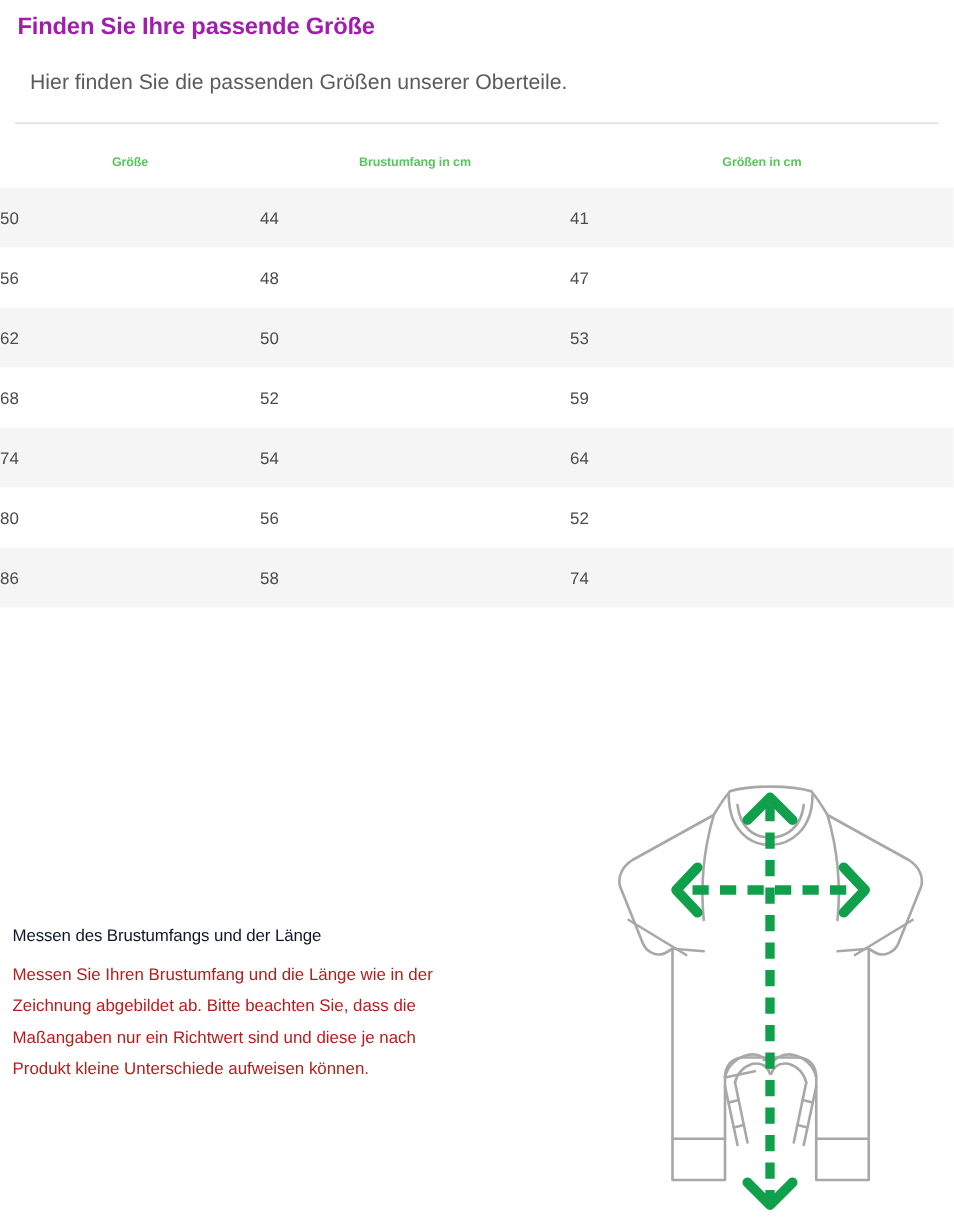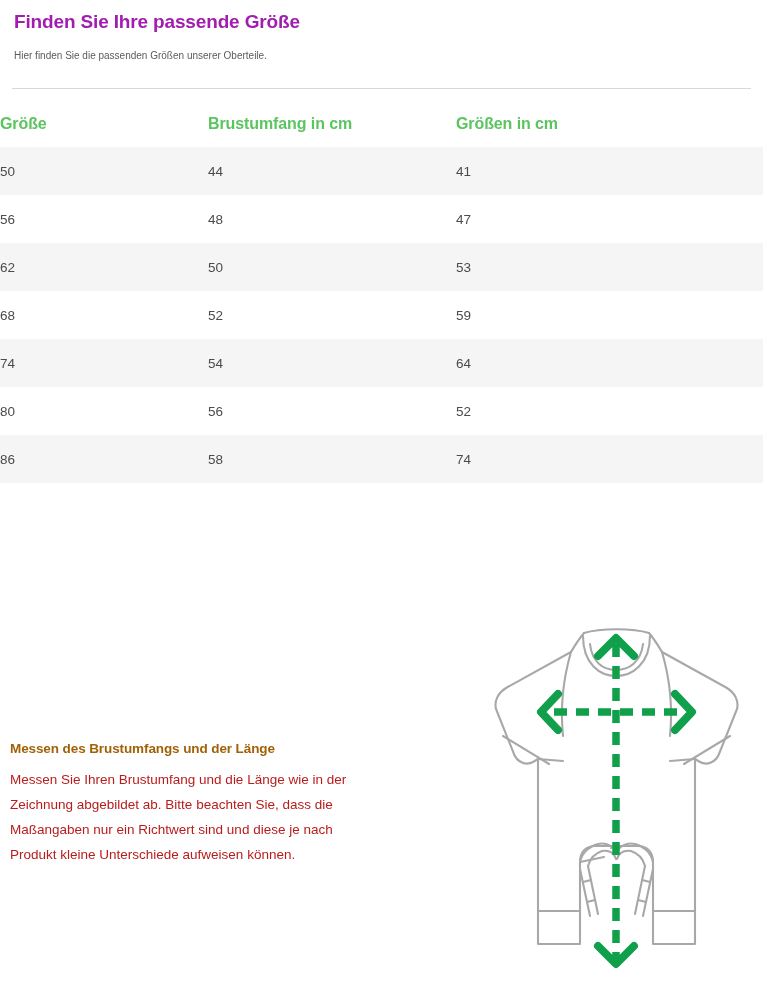--- a/index.html
+++ b/index.html
@@ -29,23 +29,23 @@
   .page-title {
     font-size: 19px;
     font-weight: bold;
     color: #a21caf;
     letter-spacing: -0.15px;
     margin: 4px;
     padding-top: 6px;
     line-height: 24px;
   }
   .page-subtitle {
-    font-size: 10px;
+    font-size: 17px;
     color: #5a5b5d;
-    margin: 4px;
+    margin: 14px;
     padding-top: 9px;
     line-height: 18px;
   }
   .divider {
     height: 1px;
     background: #d8d8d8;
     margin: 23px 2px 0 2px;
   }
 
   
@@ -54,23 +54,23 @@
     border-collapse: collapse;
     table-layout: fixed;
     margin-top: 14px;
   }
   .size-table col.c1 { width: 208px; }
   .size-table col.c2 { width: 248px; }
   .size-table col.c3 { width: 307px; }
 
   .size-table th {
     color: #5bc45f;
-    font-size: 16px;
+    font-size: 10px;
     font-weight: bold;
-    text-align: left;
+    text-align: center;
     padding: 12px 0 14px 0;
     letter-spacing: -0.1px;
   }
   .size-table td {
     font-size: 13.5px;
     color: #4a4b4d;
     text-align: left;
     padding: 15.5px 0;
     line-height: 17px;
   }
@@ -90,22 +90,22 @@
     height: 388px;
   }
   .measure-info {
     position: absolute;
     left: 10px;
     top: 140px;
     width: 370px;
   }
   .measure-heading {
     font-size: 13.5px;
-    font-weight: bold;
-    color: #a16207;
+    font-weight: normal;
+    color: #0f172a;
     margin: 0 0 9px 0;
     line-height: 18px;
     letter-spacing: -0.1px;
   }
   .measure-text {
     font-size: 13.5px;
     color: #b91c1c;
     margin: 0;
     line-height: 25px;
   }

